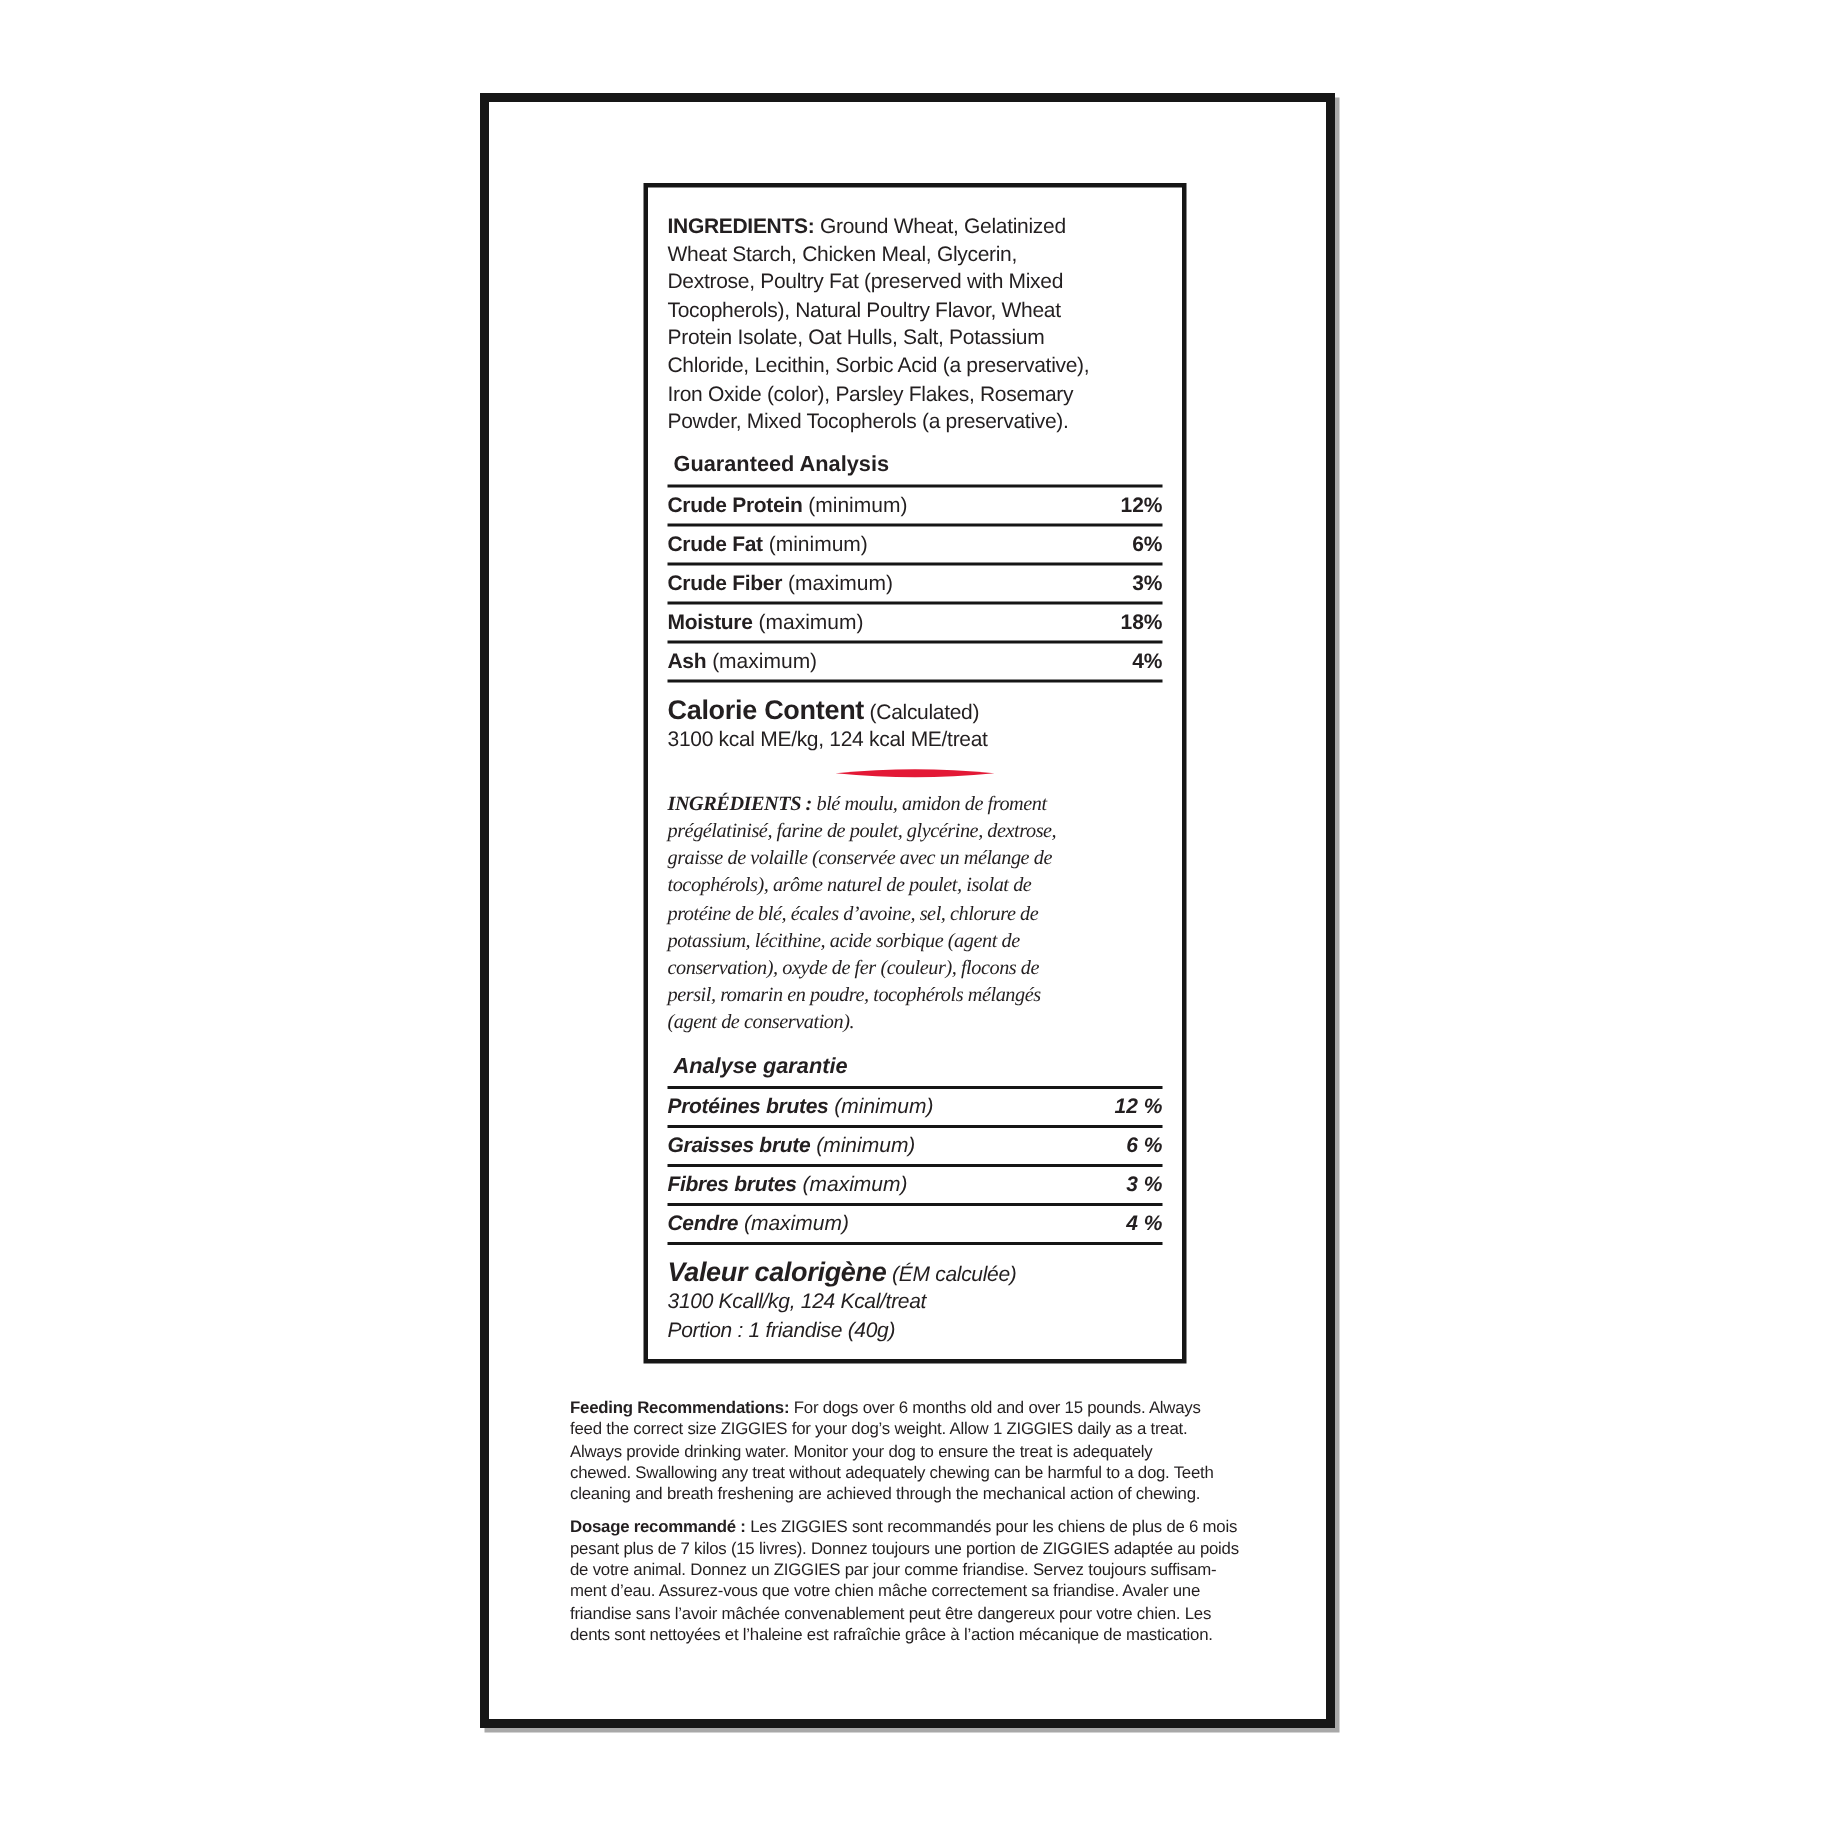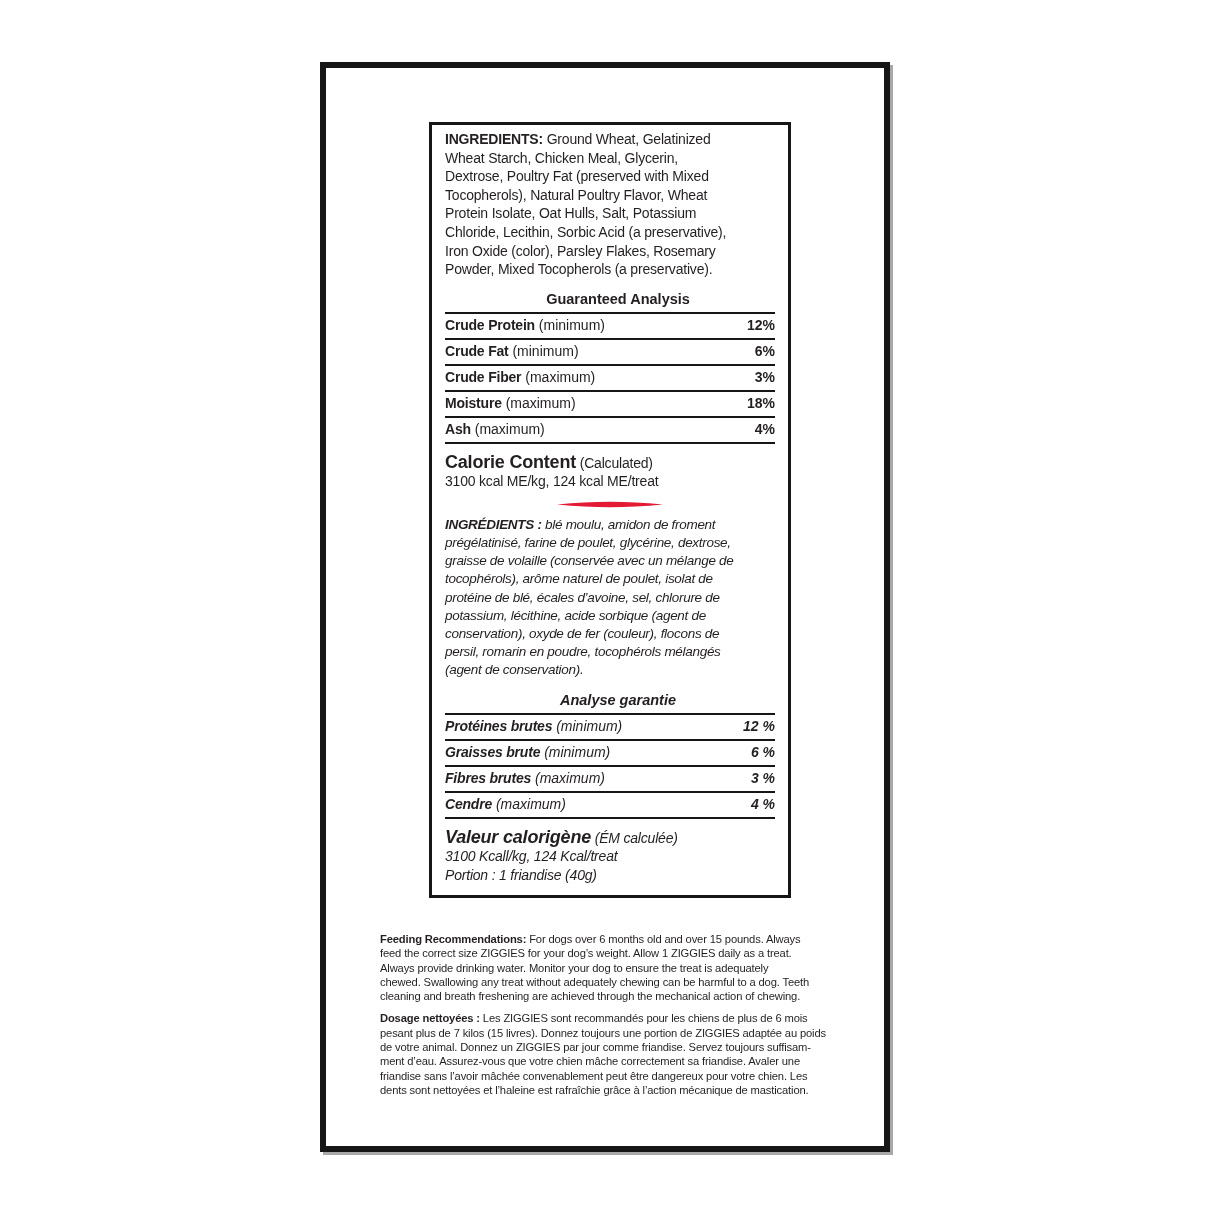--- a/index.html
+++ b/index.html
@@ -15,35 +15,34 @@
     width: 570px; height: 1090px;
     border: 6px solid #161616;
     background: #fff;
     box-shadow: 3px 3px 0 #a8a8a8;
   }
   .inner-box {
     position: absolute;
     left: 103px; top: 54px;
     width: 362px;
     border: 3px solid #161616;
-    padding: 5px 13px 11px 13px;
+    padding: 16px 13px 11px 13px;
     background: #fff;
   }
   .para {
     font-size: 14px;
     line-height: 18.6px;
     letter-spacing: -0.2px;
     white-space: pre;
   }
   .lead { font-weight: bold; }
   .section-title {
     font-weight: bold;
     font-size: 14.5px;
-    margin: 12px 0 5px 16px;
-    text-align: center;
+    margin: 12px 0 5px 4px;
   }
   .tbl { border-bottom: 2px solid #161616; }
   .tbl .row {
     display: flex;
     justify-content: space-between;
     align-items: flex-start;
     border-top: 2px solid #161616;
     padding: 3px 0 4px 0;
     font-size: 14px;
     line-height: 17px;
@@ -53,20 +52,21 @@
   .tbl .val { font-weight: bold; }
   .cal { margin-top: 9px; font-size: 14px; line-height: 18.5px; letter-spacing: -0.2px; }
   .cal .cal-h b { font-size: 18px; }
   .divider { text-align: center; margin: 10px 0 8px 0; line-height: 0; }
   .fr, .fr * { font-style: italic; }
   .para-fr {
     font-size: 13.5px;
     line-height: 18.2px;
     letter-spacing: -0.3px;
     white-space: pre;
+    font-family: Liberation Serif, serif;
   }
   .feed-block {
     position: absolute;
     left: 54px; top: 864px;
     width: 480px;
     font-size: 11.2px;
     line-height: 14.3px;
     letter-spacing: -0.15px;
   }
   .feed-para { white-space: pre; }
@@ -162,21 +162,21 @@
     </div>
 
   </div>
 
   <div class="feed-block">
     <p class="feed-para"><b class="lead">Feeding Recommendations:</b> <span>For dogs over 6 months old and over 15 pounds. Always
 feed the correct size ZIGGIES for your dog’s weight. Allow 1 ZIGGIES daily as a treat.
 Always provide drinking water. Monitor your dog to ensure the treat is adequately
 chewed. Swallowing any treat without adequately chewing can be harmful to a dog. Teeth
 cleaning and breath freshening are achieved through the mechanical action of chewing.</span></p>
-    <p class="feed-para"><b class="lead">Dosage nettoyées :</b> <span>Les ZIGGIES sont recommandés pour les chiens de plus de 6 mois
+    <p class="feed-para"><b class="lead">Dosage recommandé :</b> <span>Les ZIGGIES sont recommandés pour les chiens de plus de 6 mois
 pesant plus de 7 kilos (15 livres). Donnez toujours une portion de ZIGGIES adaptée au poids
 de votre animal. Donnez un ZIGGIES par jour comme friandise. Servez toujours suffisam-
 ment d’eau. Assurez-vous que votre chien mâche correctement sa friandise. Avaler une
 friandise sans l’avoir mâchée convenablement peut être dangereux pour votre chien. Les
 dents sont nettoyées et l’haleine est rafraîchie grâce à l’action mécanique de mastication.</span></p>
   </div>
 
 </div>
 
 </body></html>

